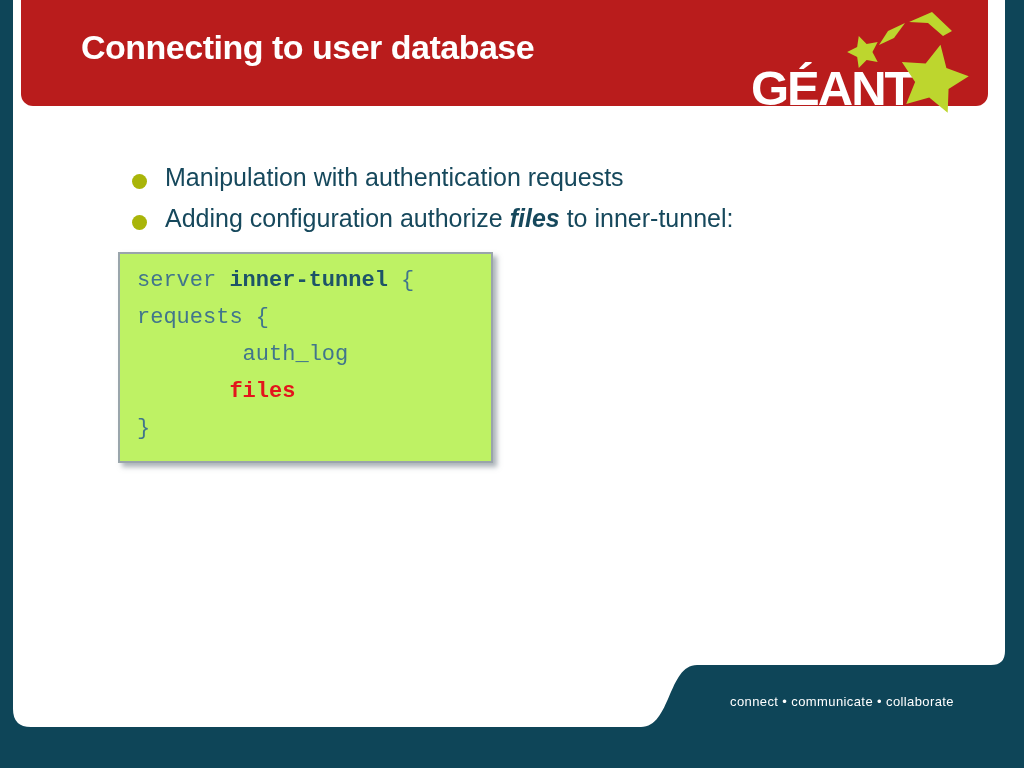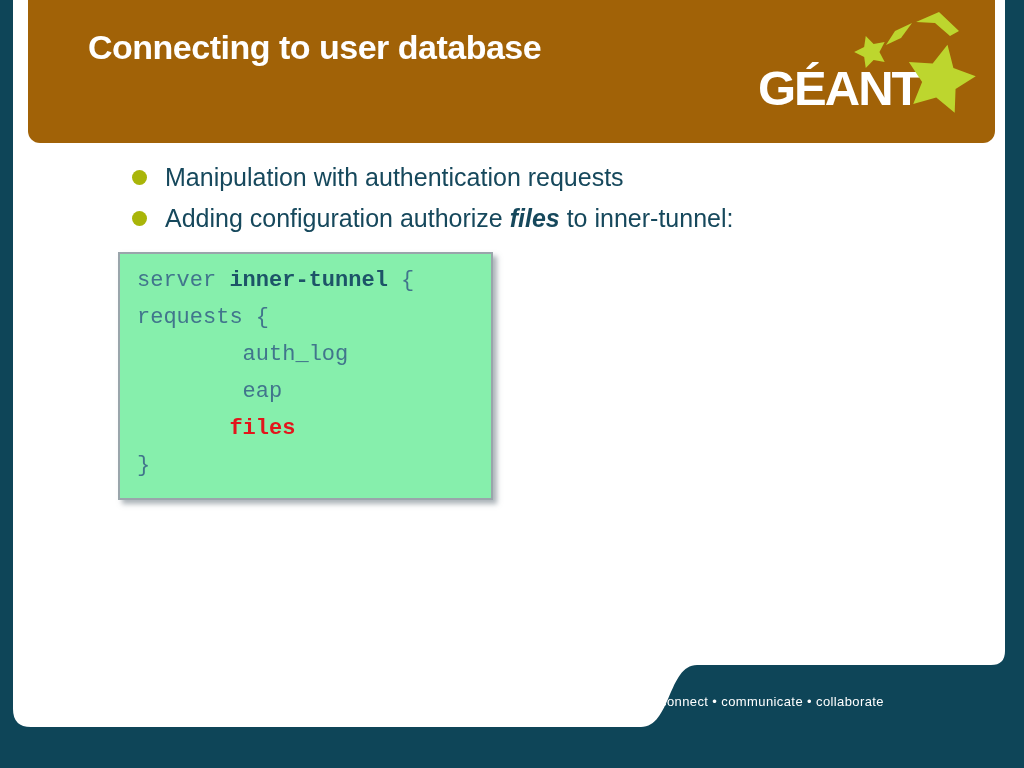--- a/index.html
+++ b/index.html
@@ -1,40 +1,40 @@
 <!DOCTYPE html>
 <html><head>
 <meta charset="utf-8">
 <style>
   html,body{margin:0;padding:0;background:#333;}
   .canvas{position:relative;width:1024px;height:768px;background:#0e4558;overflow:hidden;
           font-family:"Liberation Sans",sans-serif;}
   .bg{position:absolute;left:0;top:0;}
-  .header{position:absolute;left:28px;top:0;width:967px;height:143px;background:#a16207;
+  .header{position:absolute;left:21px;top:0;width:967px;height:106px;background:#b91c1c;
           border-radius:0 0 12px 12px;}
   .title{position:absolute;left:60px;top:24px;color:#ffffff;font-weight:bold;
          font-size:34px;line-height:47px;letter-spacing:-0.5px;}
   .logo{position:absolute;left:700px;top:6px;width:260px;height:118px;}
   .logo text{font-family:"Liberation Sans",sans-serif;font-weight:bold;font-size:49px;
              fill:#ffffff;letter-spacing:-2px;}
   .bullets{position:absolute;left:132px;top:162px;margin:0;padding:0;list-style:none;width:800px;}
-  .bullet{display:flex;align-items:flex-start;margin-bottom:11px;color:#16485c;
+  .bullet{display:flex;align-items:center;margin-bottom:11px;color:#16485c;
           font-size:25px;line-height:30px;}
   .dot{flex:0 0 auto;width:15px;height:15px;border-radius:50%;background:#a9b509;
        margin:8px 18px 0 0;}
   .btext b i{font-style:italic;}
-  .codeblock{position:absolute;left:118px;top:252px;width:354px;background:#86efac;
+  .codeblock{position:absolute;left:118px;top:252px;width:354px;background:#bef264;
              border:2px solid #9aa5ab;box-shadow:4px 4px 5px rgba(90,105,115,.5);
              padding:8px 0 14px 17px;
              font-family:"Liberation Mono","DejaVu Sans Mono",monospace;
              font-size:22px;line-height:37px;color:#41758c;}
   .code-line{white-space:pre;}
   .cb{font-weight:bold;color:#1d5468;}
   .code-red{font-weight:bold;color:#e3151c;}
-  .footer-text{position:absolute;left:660px;top:694px;width:364px;
+  .footer-text{position:absolute;left:660px;top:694px;width:364px;text-align:center;
                color:#ffffff;font-size:13px;letter-spacing:0.4px;}
 </style>
 </head>
 <body>
 
 <div class="canvas">
 
   <svg class="bg" width="1024" height="768" viewBox="0 0 1024 768">
     <path d="M13,0 H1005 V651 Q1005,665 991,665 H697 C668,665 671,727 641,727 H31 Q13,727 13,709 Z" fill="#ffffff"></path>
   </svg>
@@ -68,20 +68,19 @@
     <li class="bullet">
       <span class="dot"></span>
       <span class="btext"><span>Adding configuration authorize </span><b><i>files</i></b><span> to inner-tunnel:</span></span>
     </li>
   </ul>
 
   <div class="codeblock">
     <div class="code-line"><span>server </span><span class="cb">inner-tunnel</span><span> {</span></div>
     <div class="code-line">requests {</div>
     <div class="code-line">        auth_log</div>
-    <div class="code-line">        eap</div>
     <div class="code-line code-red">       files</div>
     <div class="code-line">}</div>
   </div>
 
   <div class="footer-text">connect • communicate • collaborate</div>
 
 </div>
 
 </body></html>

